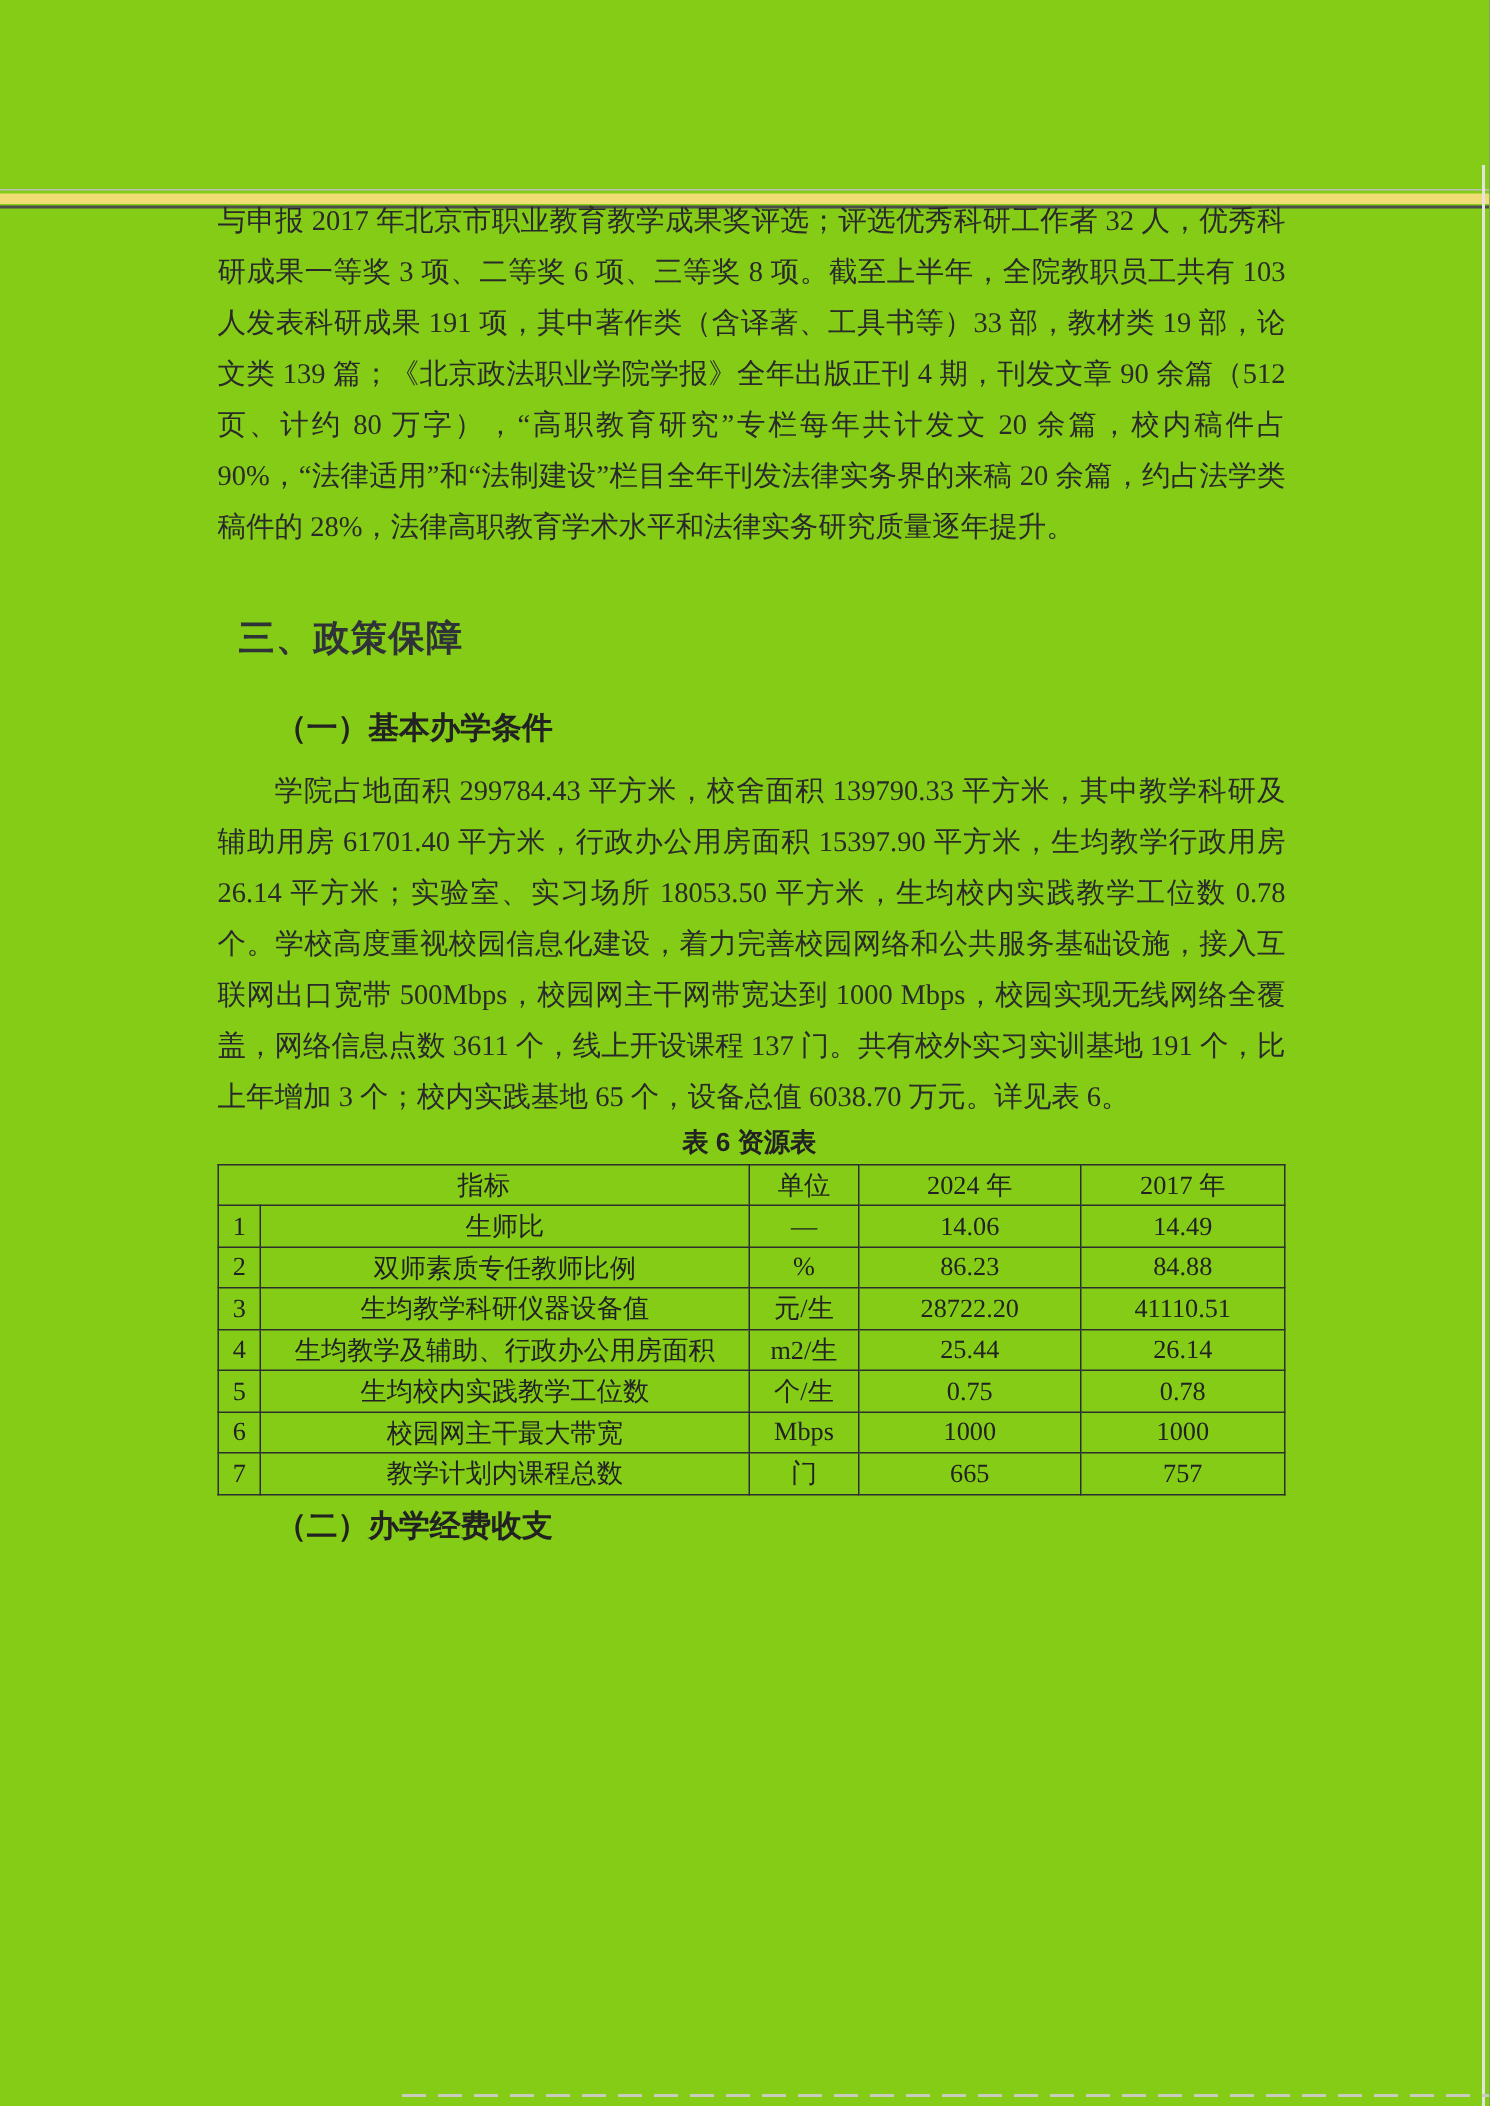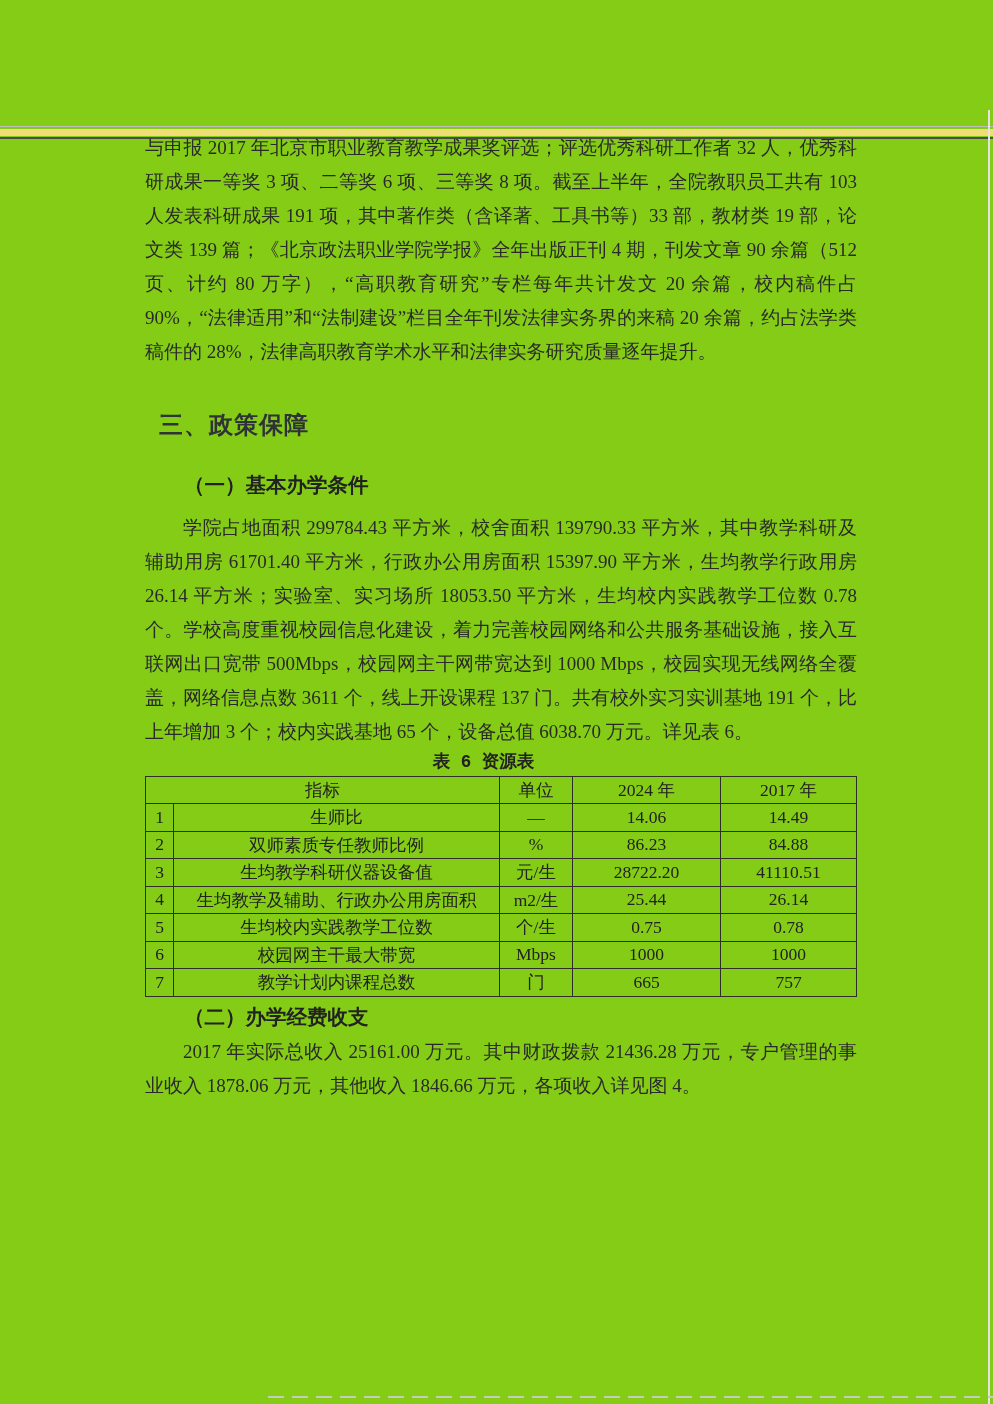--- a/index.html
+++ b/index.html
@@ -32,22 +32,22 @@
     font-size:24px; font-weight:bold; color:#2f3337; letter-spacing:1px;
   }
   .h-sub {
     position:absolute; left:184px; margin:0;
     font-size:20.5px; font-weight:bold; color:#222;text-align:right;
   }
   .sub1 { top:471px; }
   .sub2 { top:1003px; }
   
   .tbl-caption {
-    position:absolute; left:128px; top:749px; width:711px; margin:0;
-    text-align:center; font-family:Liberation Mono, monospace;
+    position:absolute; left:144px; top:749px; width:711px; margin:0;
+    text-align:center; font-family:Liberation Sans, sans-serif;
     font-size:17.5px; font-weight:bold; color:#222;
   }
   table.res {
     position:absolute; left:145px; top:776px; width:711px;
     border-collapse:collapse; table-layout:fixed; font-size:17.5px; color:#222;
   }
   table.res th, table.res td {
     border:1.7px solid #2e2e2e; padding:0 2px; text-align:center;
     font-weight:normal; overflow:hidden; white-space:nowrap;
   }
@@ -144,16 +144,15 @@
         <td class="ind">教学计划内课程总数</td>
         <td>门</td>
         <td>665</td>
         <td>757</td>
       </tr>
     </tbody>
   </table>
 
   <h3 class="h-sub sub2">（二）办学经费收支</h3>
 
-  <p class="body p3">2017 年实际总收入 25161.00 万元。其中财政拨款 21436.28 万元，专户管理的事业收入 1878.06 万元，其他收入 1846.66 万元，各项收入详见图 4。</p>
 
 
 </div>
 
 </body></html>

